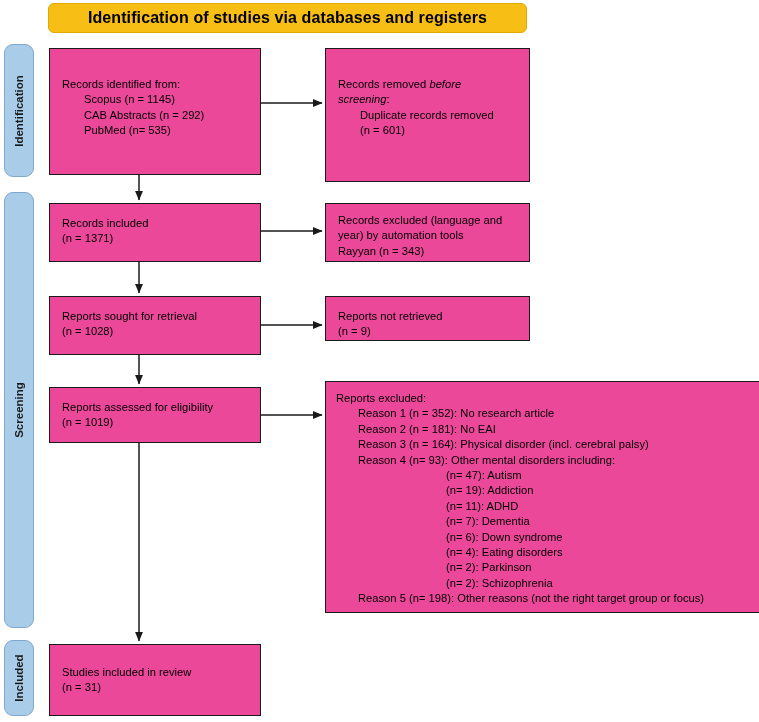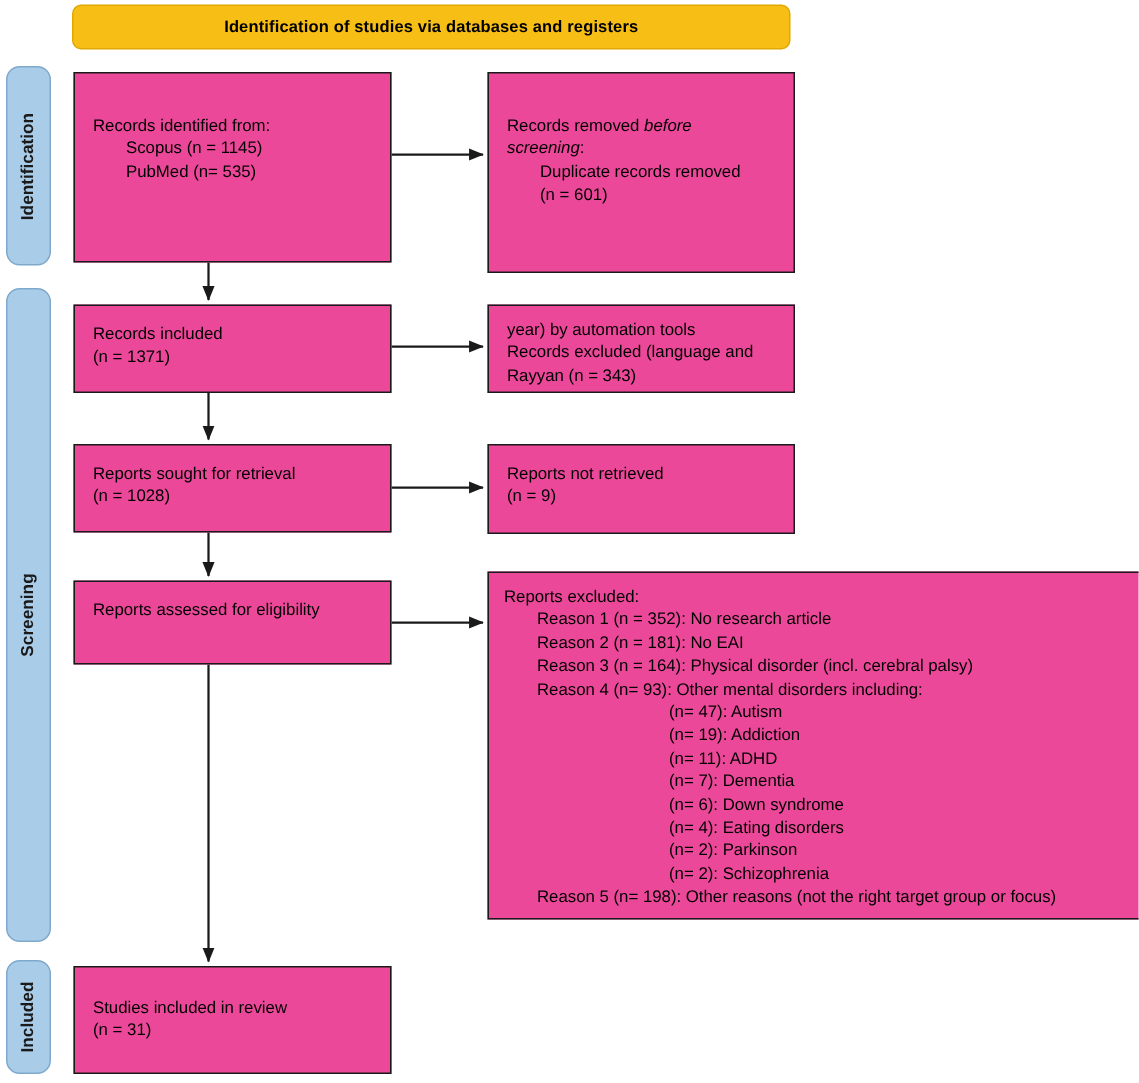--- a/index.html
+++ b/index.html
@@ -29,21 +29,21 @@
     left: 48px;
     top: 3px;
     width: 479px;
     height: 30px;
     background: #F7BE16;
     border: 1px solid #E0A800;
     border-radius: 6px;
     display: flex;
     align-items: center;
     justify-content: center;
-    font-size: 11px;
+    font-size: 16px;
     font-weight: bold;
     color: #000;
     box-sizing: border-box;
     letter-spacing: 0.1px;
   }
 
   
   .stage {
     position: absolute;
     left: 4px;
@@ -89,21 +89,21 @@
   .ind1 { padding-left: 22px; }
   .ind2 { padding-left: 22px; }
   .ind3 { padding-left: 110px; }
   .ital { font-style: italic; }
 
   #box-identified   { left: 49px;  top: 48px;  width: 212px; height: 127px; }
   #box-removed      { left: 325px; top: 48px;  width: 205px; height: 134px; }
   #box-screened     { left: 49px;  top: 203px; width: 212px; height: 59px;  }
   #box-excluded-auto{ left: 325px; top: 203px; width: 205px; height: 59px;  }
   #box-sought       { left: 49px;  top: 296px; width: 212px; height: 59px;  }
-  #box-notretrieved { left: 325px; top: 296px; width: 205px; height: 60px;  }
+  #box-notretrieved { left: 325px; top: 296px; width: 205px; height: 45px;  }
   #box-eligibility  { left: 49px;  top: 387px; width: 212px; height: 56px;  }
   #box-excluded-rep { left: 325px; top: 381px; width: 452px; height: 232px; }
   #box-included     { left: 49px;  top: 644px; width: 212px; height: 72px;  }
 
   #box-identified   .inner { top: 28px; }
   #box-removed      .inner { top: 28px; }
   #box-screened     .inner { top: 12px; }
   #box-excluded-auto .inner { top: 9px; }
   #box-sought       .inner { top: 12px; }
   #box-notretrieved .inner { top: 12px; }
@@ -161,20 +161,21 @@
       <line x1="261" y1="415" x2="322" y2="415"></line>
 
       <line x1="139" y1="443" x2="139" y2="641"></line>
     </g>
   </svg>
 
   <div class="box" id="box-identified">
     <div class="inner">
       <div class="line">Records identified from:</div>
       <div class="line ind1">Scopus (n = 1145)</div>
+      <div class="line ind1">CAB Abstracts (n = 292)</div>
       <div class="line ind1">PubMed (n= 535)</div>
     </div>
   </div>
 
   <div class="box" id="box-removed">
     <div class="inner">
       <div class="line"><span>Records removed </span><span class="ital">before</span></div>
       <div class="line"><span class="ital">screening</span><span>:</span></div>
       <div class="line ind2">Duplicate records removed</div>
       <div class="line ind2">(n = 601)</div>
@@ -183,22 +184,22 @@
 
   <div class="box" id="box-screened">
     <div class="inner">
       <div class="line">Records included</div>
       <div class="line">(n = 1371)</div>
     </div>
   </div>
 
   <div class="box" id="box-excluded-auto">
     <div class="inner">
+      <div class="line">Records excluded (language and</div>
       <div class="line">year) by automation tools</div>
-      <div class="line">Records excluded (language and</div>
       <div class="line">Rayyan (n = 343)</div>
     </div>
   </div>
 
   <div class="box" id="box-sought">
     <div class="inner">
       <div class="line">Reports sought for retrieval</div>
       <div class="line">(n = 1028)</div>
     </div>
   </div>
@@ -206,20 +207,21 @@
   <div class="box" id="box-notretrieved">
     <div class="inner">
       <div class="line">Reports not retrieved</div>
       <div class="line">(n = 9)</div>
     </div>
   </div>
 
   <div class="box" id="box-eligibility">
     <div class="inner">
       <div class="line">Reports assessed for eligibility</div>
+      <div class="line">(n = 1019)</div>
     </div>
   </div>
 
   <div class="box" id="box-excluded-rep">
     <div class="inner">
       <div class="line">Reports excluded:</div>
       <div class="line ind1">Reason 1 (n = 352): No research article</div>
       <div class="line ind1">Reason 2 (n = 181): No EAI</div>
       <div class="line ind1">Reason 3 (n = 164): Physical disorder (incl. cerebral palsy)</div>
       <div class="line ind1">Reason 4 (n= 93): Other mental disorders including:</div>

